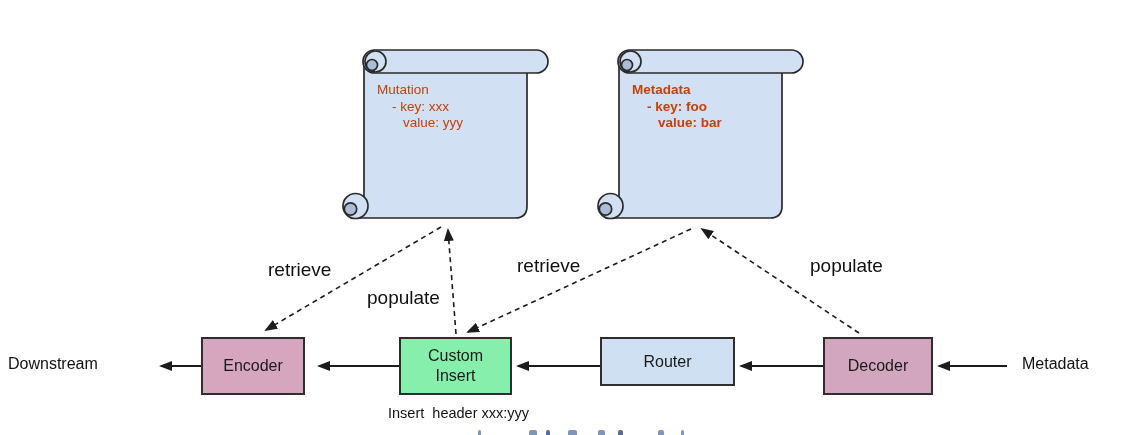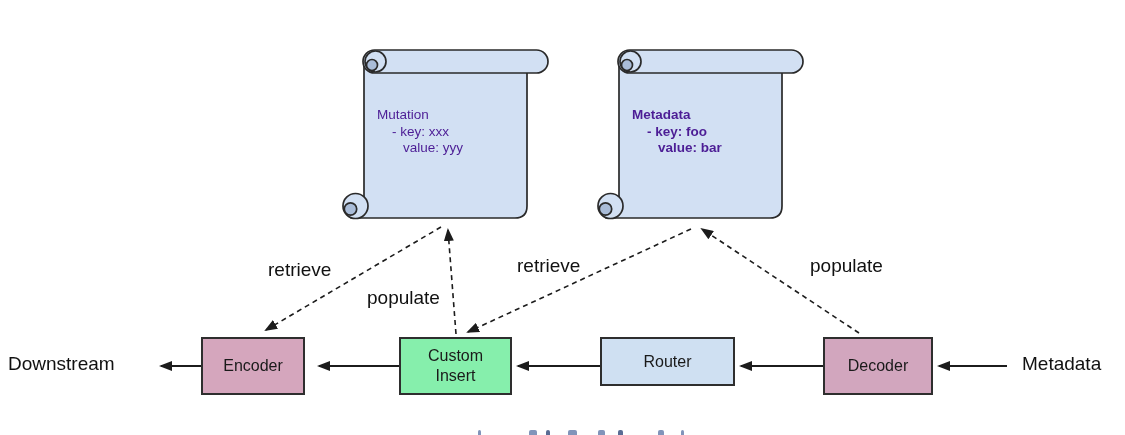--- a/index.html
+++ b/index.html
@@ -19,34 +19,34 @@
     display:flex;flex-direction:column;
     align-items:center;justify-content:center;
     font-size:16px;line-height:20px;
     text-align:center;
   }
   .node-encoder{left:201px;top:337px;width:104px;height:58px;background:#d5a6bd;}
   .node-custom-filter{left:399px;top:337px;width:113px;height:58px;background:#86efac;}
   .node-router{left:600px;top:337px;width:135px;height:49px;background:#cfe0f2;}
   .node-decoder{left:823px;top:337px;width:110px;height:58px;background:#d2a6be;}
   .terminal{
-    position:absolute;font-size:19px;line-height:22px;color:#111;
+    position:absolute;font-size:16px;line-height:22px;color:#111;
   }
   .terminal-downstream{left:8px;top:353px;}
   .terminal-upstream{left:1022px;top:353px;}
   .edge-label{position:absolute;font-size:19px;line-height:18px;color:#111;}
   .lbl-retrieve-left{left:268px;top:261px;}
   .lbl-populate-left{left:367px;top:289px;}
   .lbl-retrieve-right{left:517px;top:257px;}
   .lbl-populate-right{left:810px;top:257px;}
   .caption{
     position:absolute;left:388px;top:404px;
     font-size:14.5px;line-height:18px;color:#141414;white-space:pre;
   }
-  .scroll-text{position:absolute;font-size:13.5px;line-height:16.5px;color:#4c1d95;margin-top:25px;}
+  .scroll-text{position:absolute;font-size:13.5px;line-height:16.5px;color:#c2410c;}
   .scroll-text .l2{margin-left:15px;}
   .scroll-text .l3{margin-left:26px;}
   .scroll-text-mutation{left:377px;top:82px;}
   .scroll-text-metadata{left:632px;top:82px;font-weight:bold;}
   
   .clip-frag{position:absolute;top:430px;left:0;width:100%;height:5px;}
   .clip-frag i{position:absolute;top:0;height:5px;background:#8194ba;border-radius:2px 2px 0 0;display:block;}
 </style>
 </head>
 <body>
@@ -121,20 +121,21 @@
   <div class="node node-router">
     <span>Router</span>
   </div>
   <div class="node node-decoder">
     <span>Decoder</span>
   </div>
 
   <div class="terminal terminal-downstream">Downstream</div>
   <div class="terminal terminal-upstream">Metadata</div>
 
+  <div class="caption">Insert  header xxx:yyy</div>
 
   <div class="clip-frag">
     <i style="left:478px;width:3px;"></i>
     <i style="left:529px;width:8px;"></i>
     <i style="left:546px;width:4px;background:#5a6c94;"></i>
     <i style="left:568px;width:9px;"></i>
     <i style="left:598px;width:7px;"></i>
     <i style="left:618px;width:5px;background:#5a6c94;"></i>
     <i style="left:658px;width:6px;"></i>
     <i style="left:681px;width:3px;"></i>

